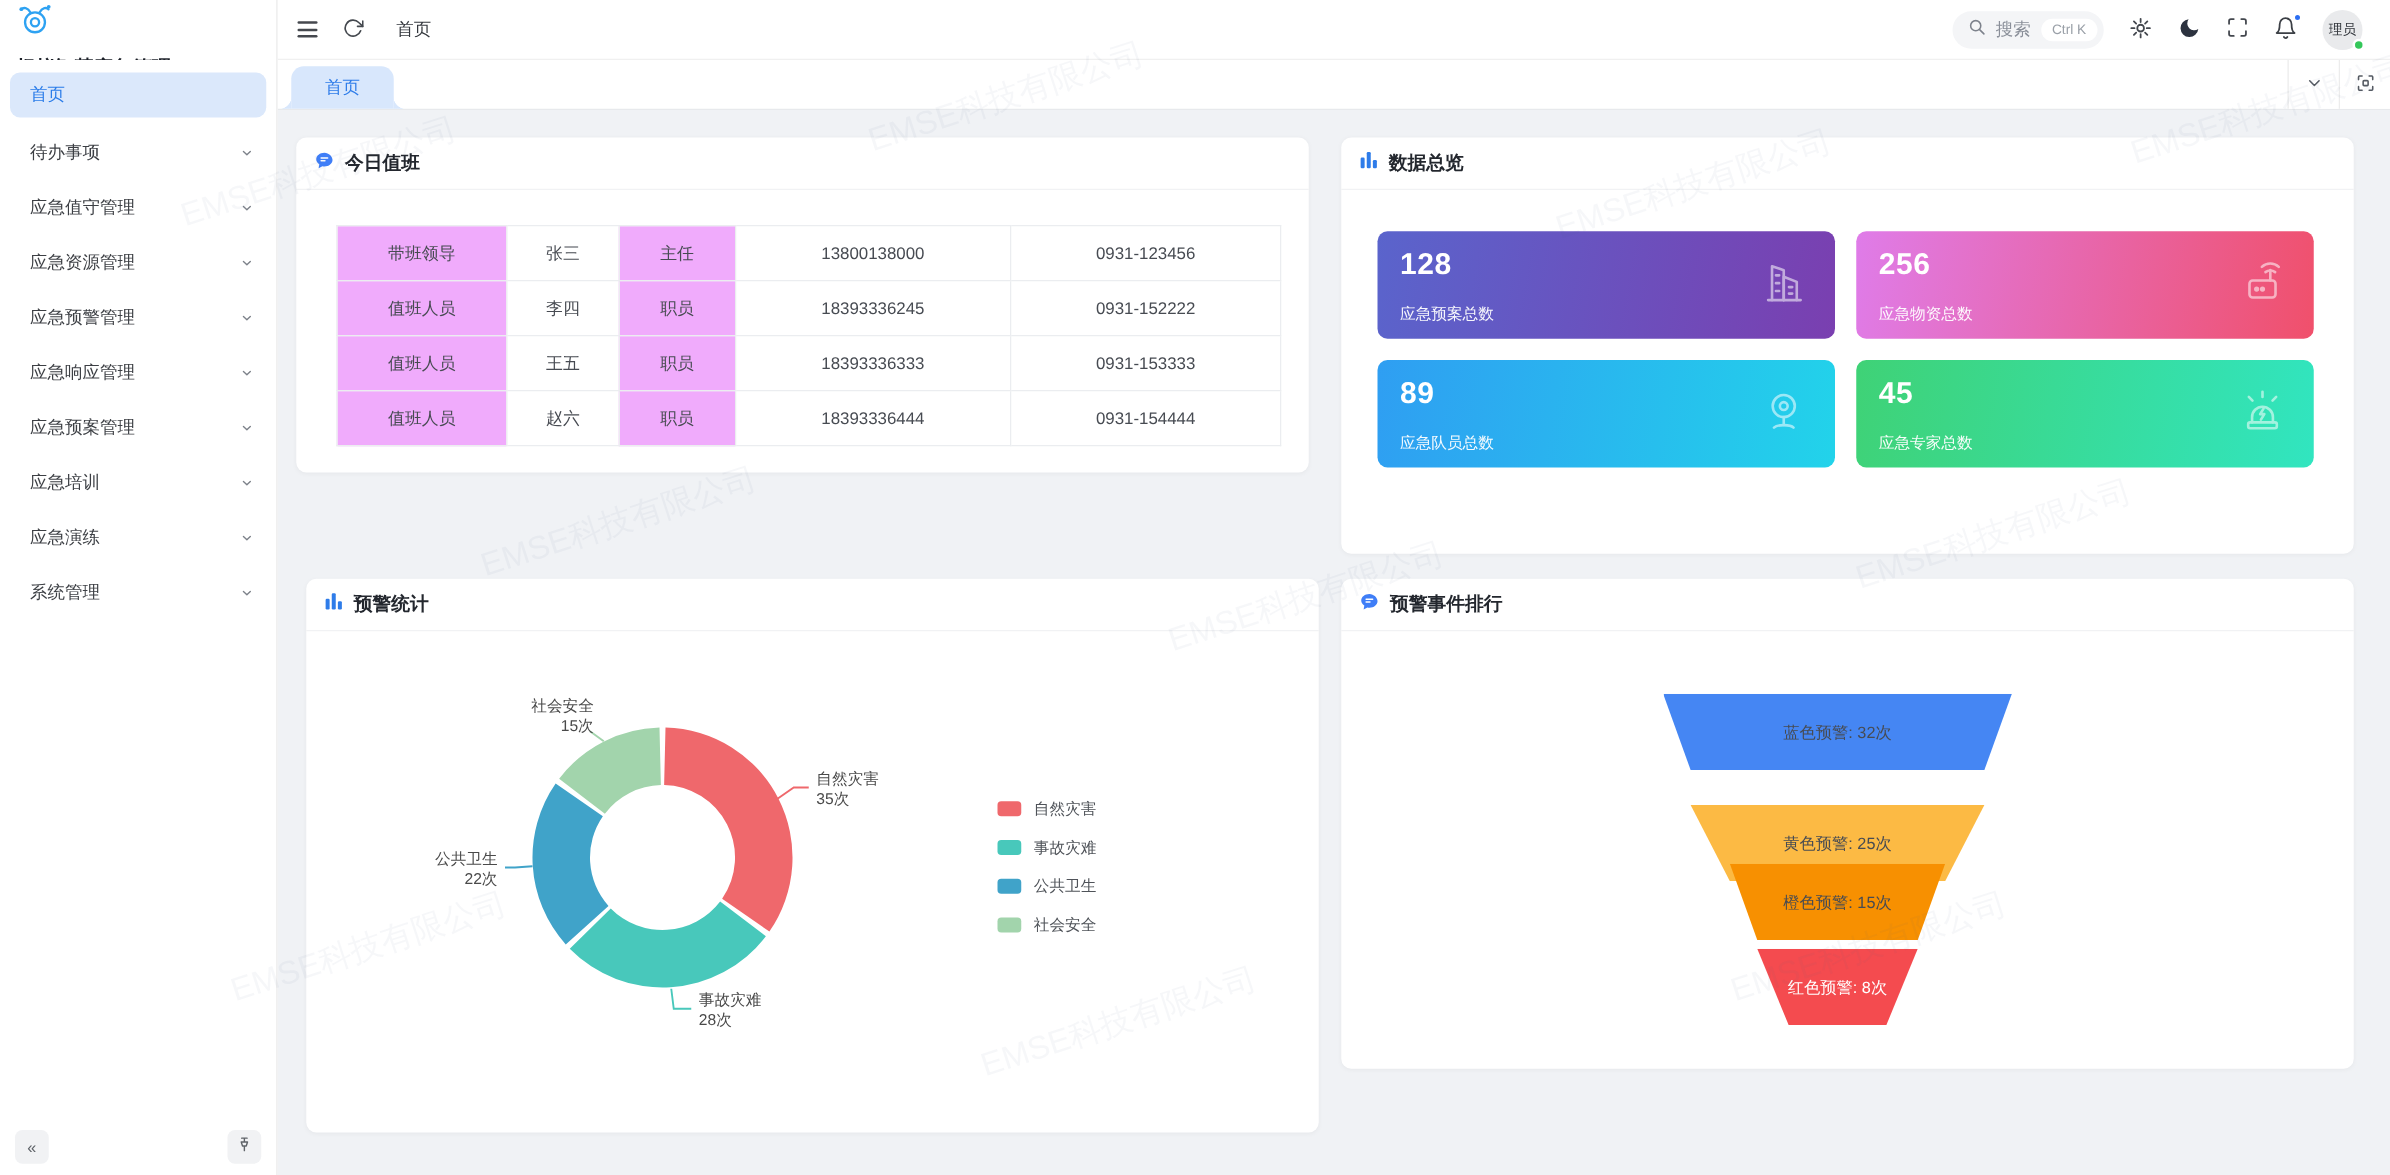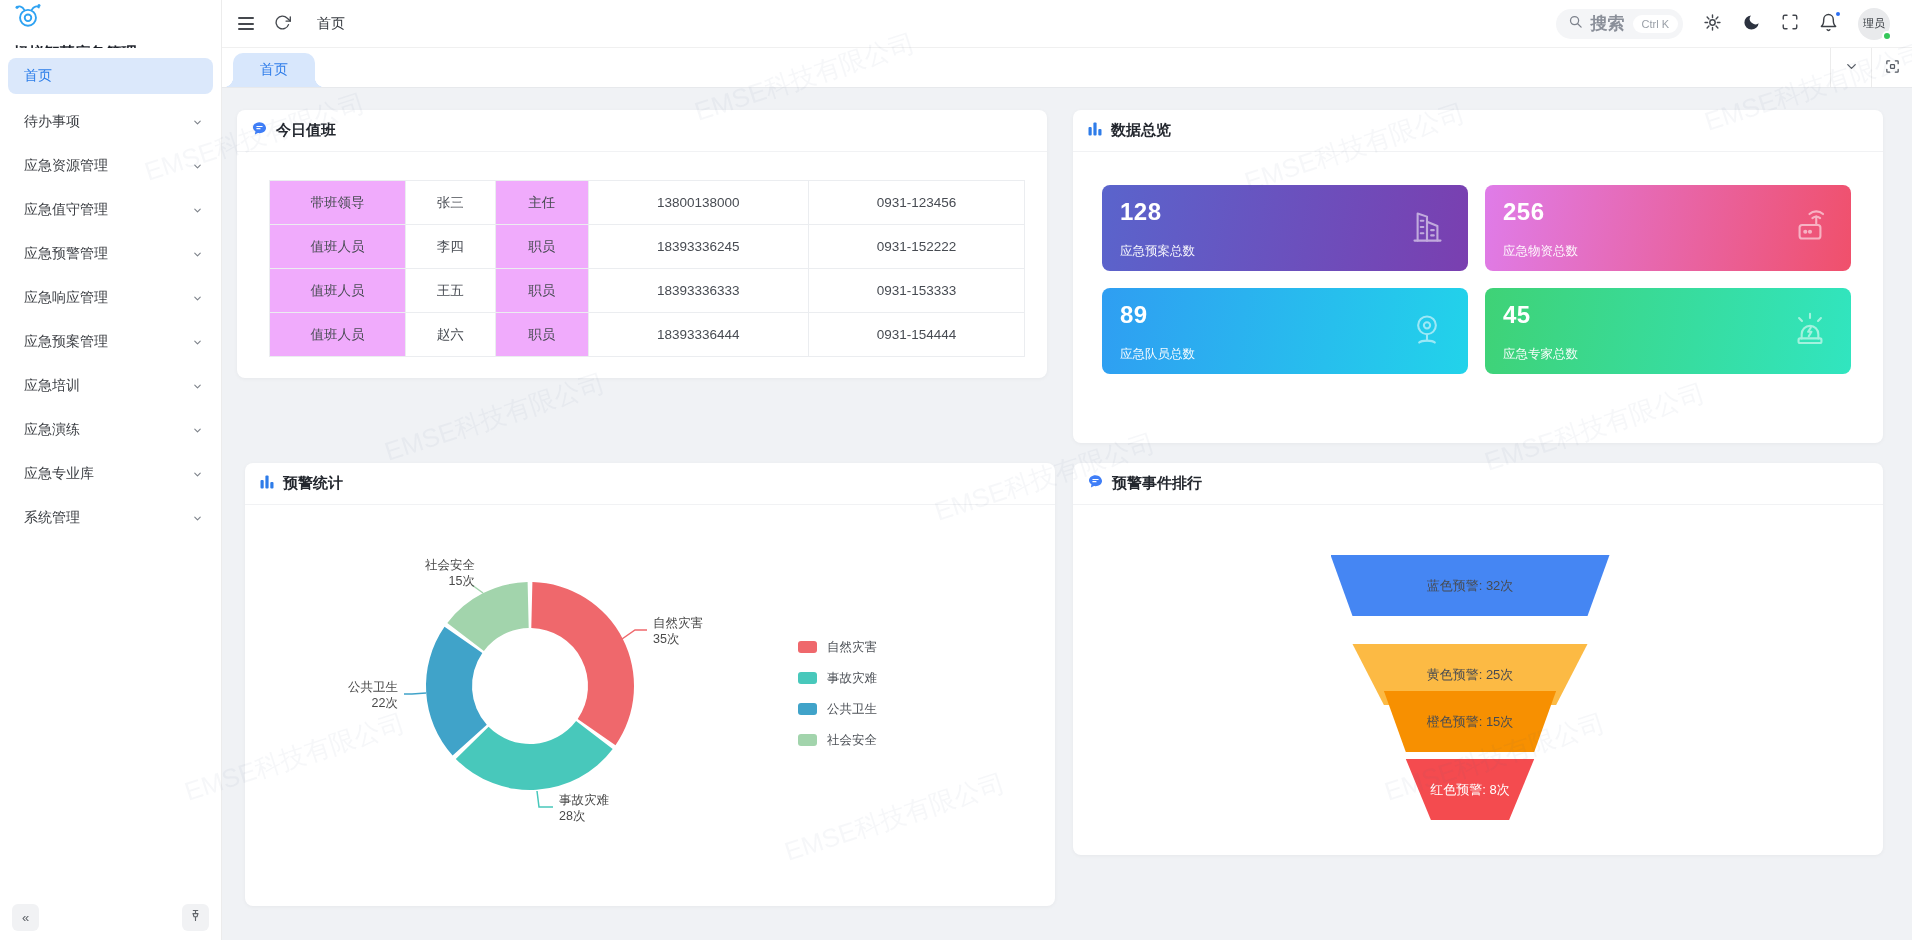--- a/index.html
+++ b/index.html
@@ -19,21 +19,21 @@
   .foot-btn { width:27px; height:27px; border:none; background:#f1f2f4; border-radius:6px; color:#5f6368; font-size:13px; display:flex; align-items:center; justify-content:center; cursor:pointer; }
 
   
   .topbar { position:absolute; left:222px; top:0; right:0; height:48px; background:#fff; border-bottom:1px solid #f0f0f0; display:flex; align-items:center; padding:0 22px 0 16px; gap:20px; z-index:4; }
   .burger { display:flex; flex-direction:column; gap:3.5px; cursor:pointer; }
   .burger span { width:16px; height:2px; background:#45484e; border-radius:1px; }
   .icon-btn { display:flex; align-items:center; justify-content:center; cursor:pointer; background:none; border:none; position:relative; }
   .breadcrumb { font-size:14px; color:#33373d; margin-left:6px; }
   .tb-spacer { flex:1; }
   .search-pill { height:30px; background:#f4f5f7; border-radius:15px; display:flex; align-items:center; gap:8px; padding:0 5px 0 12px; cursor:pointer; }
-  .search-pill .ph { font-size:17px; color:#8a8f99;font-weight:bold; }
+  .search-pill .ph { font-size:14px; color:#8a8f99; }
   .search-pill kbd { background:#fff; border-radius:11px; padding:3px 9px; font-size:11px; color:#9aa0a8; font-family:inherit; }
   .badge-dot { position:absolute; top:-3px; right:-4px; width:8px; height:8px; background:#2b6ef2; border-radius:50%; border:2px solid #fff; }
   .avatar { width:32px; height:32px; border-radius:50%; background:#e9eaec; display:flex; align-items:center; justify-content:center; font-size:11px; color:#33373d; position:relative; cursor:pointer; }
   .online-dot { position:absolute; bottom:-1px; right:-2px; width:10px; height:10px; background:#35c75a; border-radius:50%; border:2px solid #fff; }
 
   
   .tabbar { position:absolute; left:222px; top:48px; right:0; height:40px; background:#fff; border-bottom:1px solid #e7e9ec; display:flex; align-items:flex-end; padding-left:11px; z-index:3; }
   .tab { position:relative; height:34px; padding:0 27px; background:#d8e7fc; border-radius:10px 10px 0 0; display:flex; align-items:center; font-size:14px; color:#2e7ce9; cursor:pointer; }
   .tab::before, .tab::after { content:""; position:absolute; bottom:0; width:10px; height:10px; }
   .tab::before { left:-10px; background:radial-gradient(circle at 0 0, transparent 10px, #d8e7fc 10.5px); }
@@ -103,36 +103,36 @@
         </div>
         <div class="m-item">
           <span>待办事项</span>
           <span class="chev">
             <svg width="11" height="11" viewBox="0 0 24 24" fill="none" stroke="#7d828a" stroke-width="2.4" stroke-linecap="round" stroke-linejoin="round">
               <polyline points="6 9 12 15 18 9"></polyline>
             </svg>
           </span>
         </div>
         <div class="m-item">
+          <span>应急值守管理</span>
+          <span class="chev">
+            <svg width="11" height="11" viewBox="0 0 24 24" fill="none" stroke="#7d828a" stroke-width="2.4" stroke-linecap="round" stroke-linejoin="round">
+              <polyline points="6 9 12 15 18 9"></polyline>
+            </svg>
+          </span>
+        </div>
+        <div class="m-item">
           <span>应急资源管理</span>
           <span class="chev">
             <svg width="11" height="11" viewBox="0 0 24 24" fill="none" stroke="#7d828a" stroke-width="2.4" stroke-linecap="round" stroke-linejoin="round">
               <polyline points="6 9 12 15 18 9"></polyline>
             </svg>
           </span>
         </div>
         <div class="m-item">
-          <span>应急值守管理</span>
-          <span class="chev">
-            <svg width="11" height="11" viewBox="0 0 24 24" fill="none" stroke="#7d828a" stroke-width="2.4" stroke-linecap="round" stroke-linejoin="round">
-              <polyline points="6 9 12 15 18 9"></polyline>
-            </svg>
-          </span>
-        </div>
-        <div class="m-item">
           <span>应急预警管理</span>
           <span class="chev">
             <svg width="11" height="11" viewBox="0 0 24 24" fill="none" stroke="#7d828a" stroke-width="2.4" stroke-linecap="round" stroke-linejoin="round">
               <polyline points="6 9 12 15 18 9"></polyline>
             </svg>
           </span>
         </div>
         <div class="m-item">
           <span>应急响应管理</span>
           <span class="chev">
@@ -152,28 +152,20 @@
         <div class="m-item">
           <span>应急培训</span>
           <span class="chev">
             <svg width="11" height="11" viewBox="0 0 24 24" fill="none" stroke="#7d828a" stroke-width="2.4" stroke-linecap="round" stroke-linejoin="round">
               <polyline points="6 9 12 15 18 9"></polyline>
             </svg>
           </span>
         </div>
         <div class="m-item">
           <span>应急演练</span>
-          <span class="chev">
-            <svg width="11" height="11" viewBox="0 0 24 24" fill="none" stroke="#7d828a" stroke-width="2.4" stroke-linecap="round" stroke-linejoin="round">
-              <polyline points="6 9 12 15 18 9"></polyline>
-            </svg>
-          </span>
-        </div>
-        <div class="m-item">
-          <span>应急专业库</span>
           <span class="chev">
             <svg width="11" height="11" viewBox="0 0 24 24" fill="none" stroke="#7d828a" stroke-width="2.4" stroke-linecap="round" stroke-linejoin="round">
               <polyline points="6 9 12 15 18 9"></polyline>
             </svg>
           </span>
         </div>
         <div class="m-item">
           <span>系统管理</span>
           <span class="chev">
             <svg width="11" height="11" viewBox="0 0 24 24" fill="none" stroke="#7d828a" stroke-width="2.4" stroke-linecap="round" stroke-linejoin="round">

